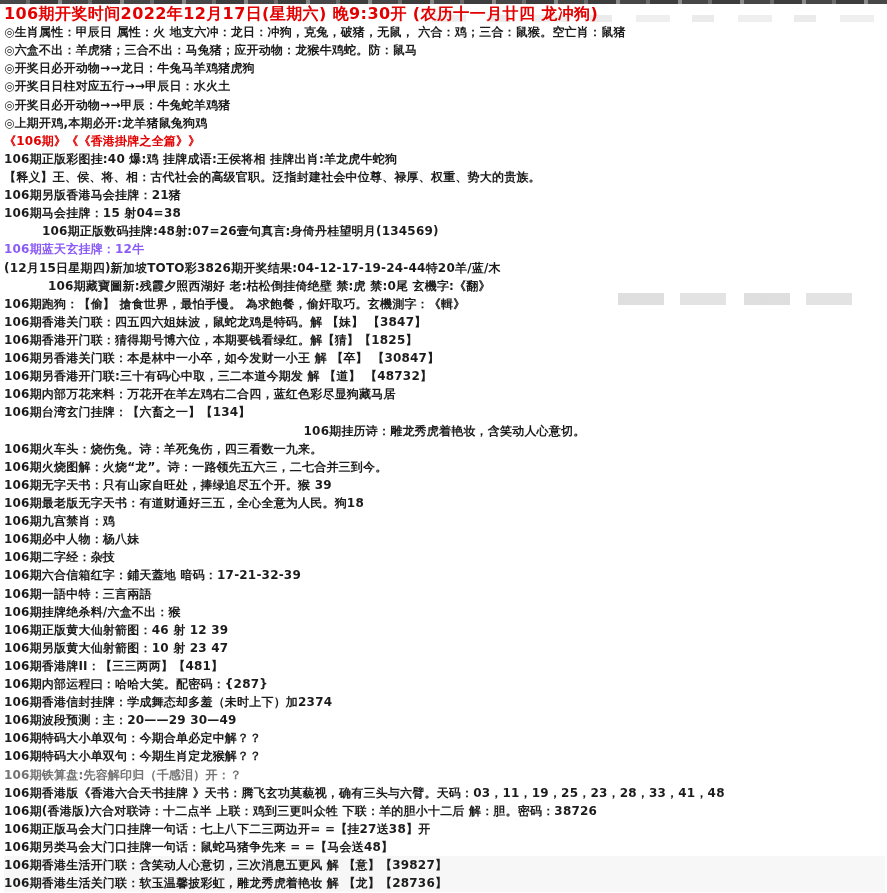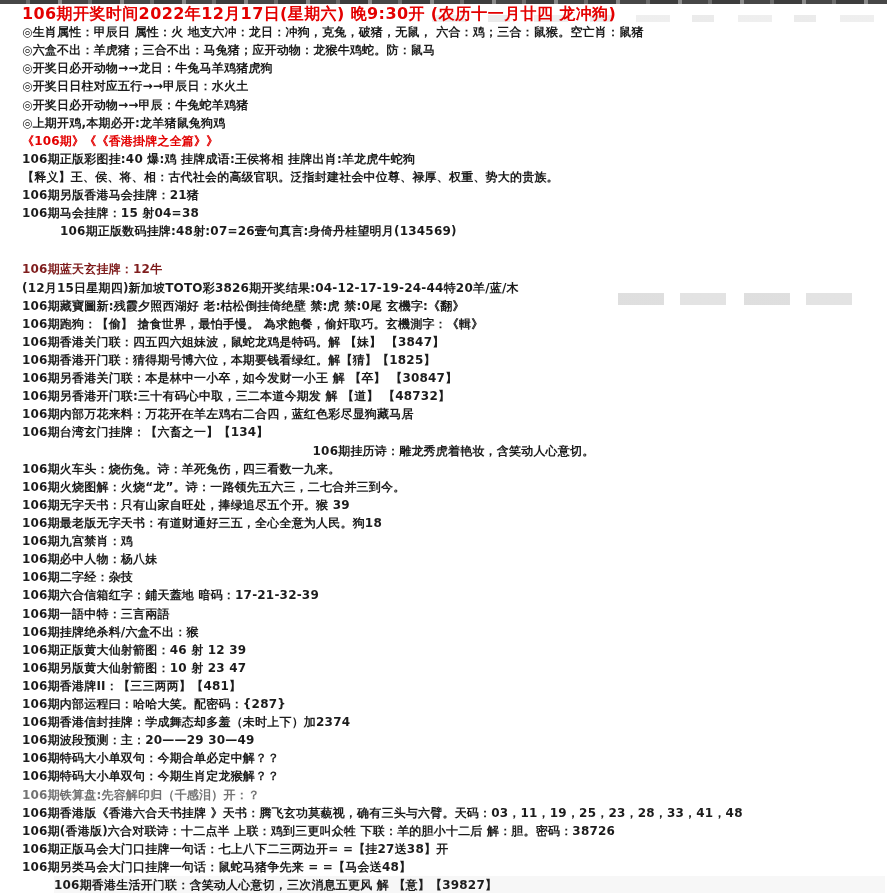--- a/index.html
+++ b/index.html
@@ -5,21 +5,21 @@
   * { margin: 0; padding: 0; box-sizing: border-box; }
   html, body {
     width: 887px; height: 893px;
     background: #ffffff;
     overflow: hidden;
     font-family: "DejaVu Sans", sans-serif;
   }
   #sheet {
     position: relative;
     width: 887px; height: 893px;
-    padding: 5px 2px 0 22px;
+    padding: 5px 2px 0 4px;
     background: #ffffff;
   }
   .top-bar {
     position: absolute;
     top: 0; left: 0;
     width: 887px; height: 4px;
     background: repeating-linear-gradient(90deg,
       #474747 0 26px, #6b6b6b 26px 30px, #3d3d3d 30px 58px, #8a8a8a 58px 62px);
   }
   .noise-a {
@@ -45,21 +45,21 @@
     font-size: 12px;
     line-height: 18.12px;
     height: 18.12px;
     letter-spacing: 0.2px;
     overflow: hidden;
   }
   .line.title-red {
     font-size: 16px;
     letter-spacing: 0.4px;
   }
-  .line.shaded { background: #f7f7f7; margin-left: 32px; }
+  .line.shaded { background: #f7f7f7; }
 </style>
 </head>
 <body>
 
 <div id="sheet">
   <div class="top-bar"></div>
   <div class="noise-a"></div>
   <div class="noise-b"></div>
   <div id="lines">
       <div class="line title-red" style="color: rgb(227, 0, 0);">106期开奖时间2022年12月17日(星期六) 晚9:30开 (农历十一月廿四 龙冲狗)</div>
@@ -68,23 +68,23 @@
       <div class="line black" style="color: rgb(28, 28, 28);">◎开奖日必开动物→→龙日：牛兔马羊鸡猪虎狗</div>
       <div class="line black" style="color: rgb(28, 28, 28);">◎开奖日日柱对应五行→→甲辰日：水火土</div>
       <div class="line black" style="color: rgb(28, 28, 28);">◎开奖日必开动物→→甲辰：牛兔蛇羊鸡猪</div>
       <div class="line black" style="color: rgb(28, 28, 28);">◎上期开鸡,本期必开:龙羊猪鼠兔狗鸡</div>
       <div class="line red" style="color: rgb(227, 0, 0);">《106期》《《香港掛牌之全篇》》</div>
       <div class="line black" style="color: rgb(28, 28, 28);">106期正版彩图挂:40 爆:鸡 挂牌成语:王侯将相 挂牌出肖:羊龙虎牛蛇狗</div>
       <div class="line black" style="color: rgb(28, 28, 28);">【释义】王、侯、将、相：古代社会的高级官职。泛指封建社会中位尊、禄厚、权重、势大的贵族。</div>
       <div class="line black" style="color: rgb(28, 28, 28);">106期另版香港马会挂牌：21猪</div>
       <div class="line black" style="color: rgb(28, 28, 28);">106期马会挂牌：15 射04=38</div>
       <div class="line black" style="color: rgb(28, 28, 28); margin-left: 38px;">106期正版数码挂牌:48射:07=26壹句真言:身倚丹桂望明月(134569)</div>
-      <div class="line black" style="color: #7f1d1d; margin-top: 20px;">106期蓝天玄挂牌：12牛</div>
+      <div class="line black" style="color: #8b5cf6;">106期蓝天玄挂牌：12牛</div>
       <div class="line black" style="color: rgb(28, 28, 28);">(12月15日星期四)新加坡TOTO彩3826期开奖结果:04-12-17-19-24-44特20羊/蓝/木</div>
-      <div class="line black" style="color: rgb(28, 28, 28);">106期藏寶圖新:残霞夕照西湖好 老:枯松倒挂倚绝壁 禁:虎 禁:0尾 玄機字:《翻》</div>
+      <div class="line black" style="color: rgb(28, 28, 28); margin-left: 44px;">106期藏寶圖新:残霞夕照西湖好 老:枯松倒挂倚绝壁 禁:虎 禁:0尾 玄機字:《翻》</div>
       <div class="line black" style="color: rgb(28, 28, 28);">106期跑狗：【偷】 搶食世界，最怕手慢。 為求飽餐，偷奸取巧。玄機測字：《輯》</div>
       <div class="line black" style="color: rgb(28, 28, 28);">106期香港关门联：四五四六姐妹波，鼠蛇龙鸡是特码。解 【妹】 【3847】</div>
       <div class="line black" style="color: rgb(28, 28, 28);">106期香港开门联：猜得期号博六位，本期要钱看绿红。解【猜】【1825】</div>
       <div class="line black" style="color: rgb(28, 28, 28);">106期另香港关门联：本是林中一小卒，如今发财一小王 解 【卒】 【30847】</div>
       <div class="line black" style="color: rgb(28, 28, 28);">106期另香港开门联:三十有码心中取，三二本道今期发 解 【道】 【48732】</div>
       <div class="line black" style="color: rgb(28, 28, 28);">106期内部万花来料：万花开在羊左鸡右二合四，蓝红色彩尽显狗藏马居</div>
       <div class="line black" style="color: rgb(28, 28, 28);">106期台湾玄门挂牌：【六畜之一】【134】</div>
       <div class="line black" style="color: rgb(28, 28, 28); text-align: center;">106期挂历诗：雕龙秀虎着艳妆，含笑动人心意切。</div>
       <div class="line black" style="color: rgb(28, 28, 28);">106期火车头：烧伤兔。诗：羊死兔伤，四三看数一九来。</div>
       <div class="line black" style="color: rgb(28, 28, 28);">106期火烧图解：火烧“龙”。诗：一路领先五六三，二七合并三到今。</div>

